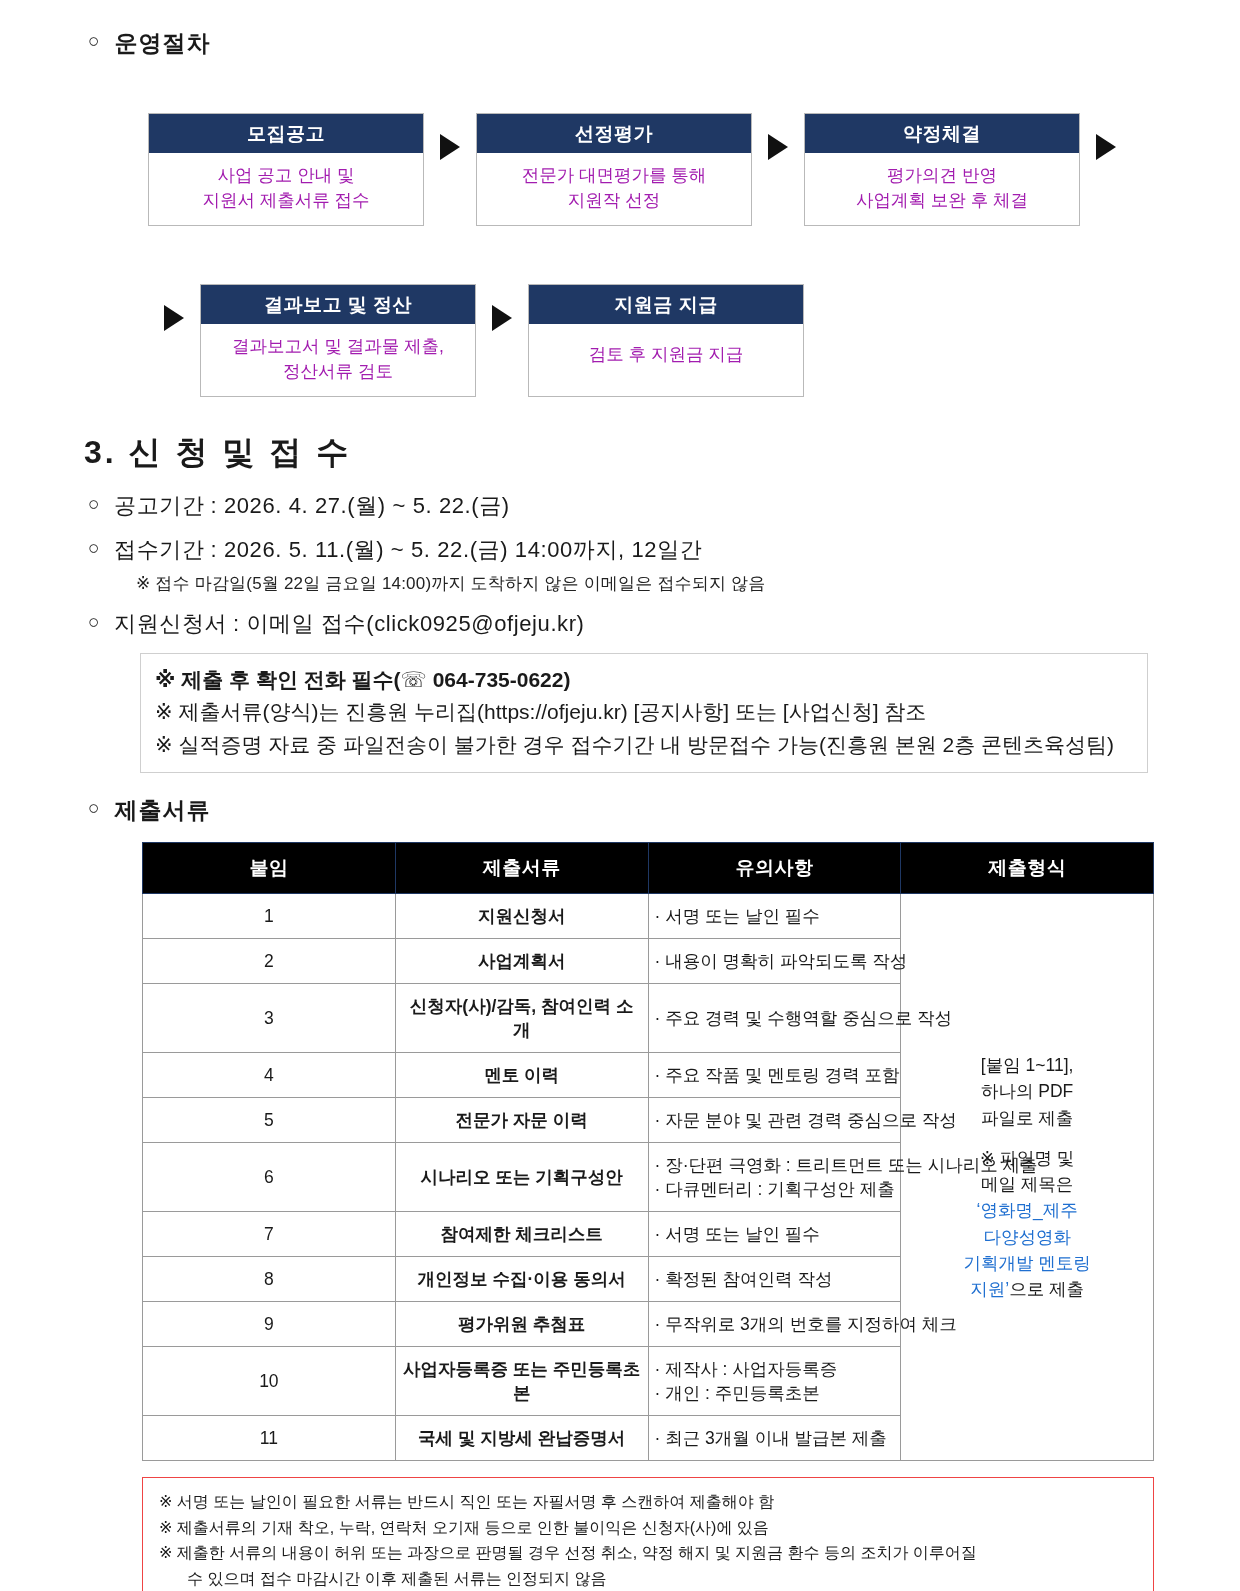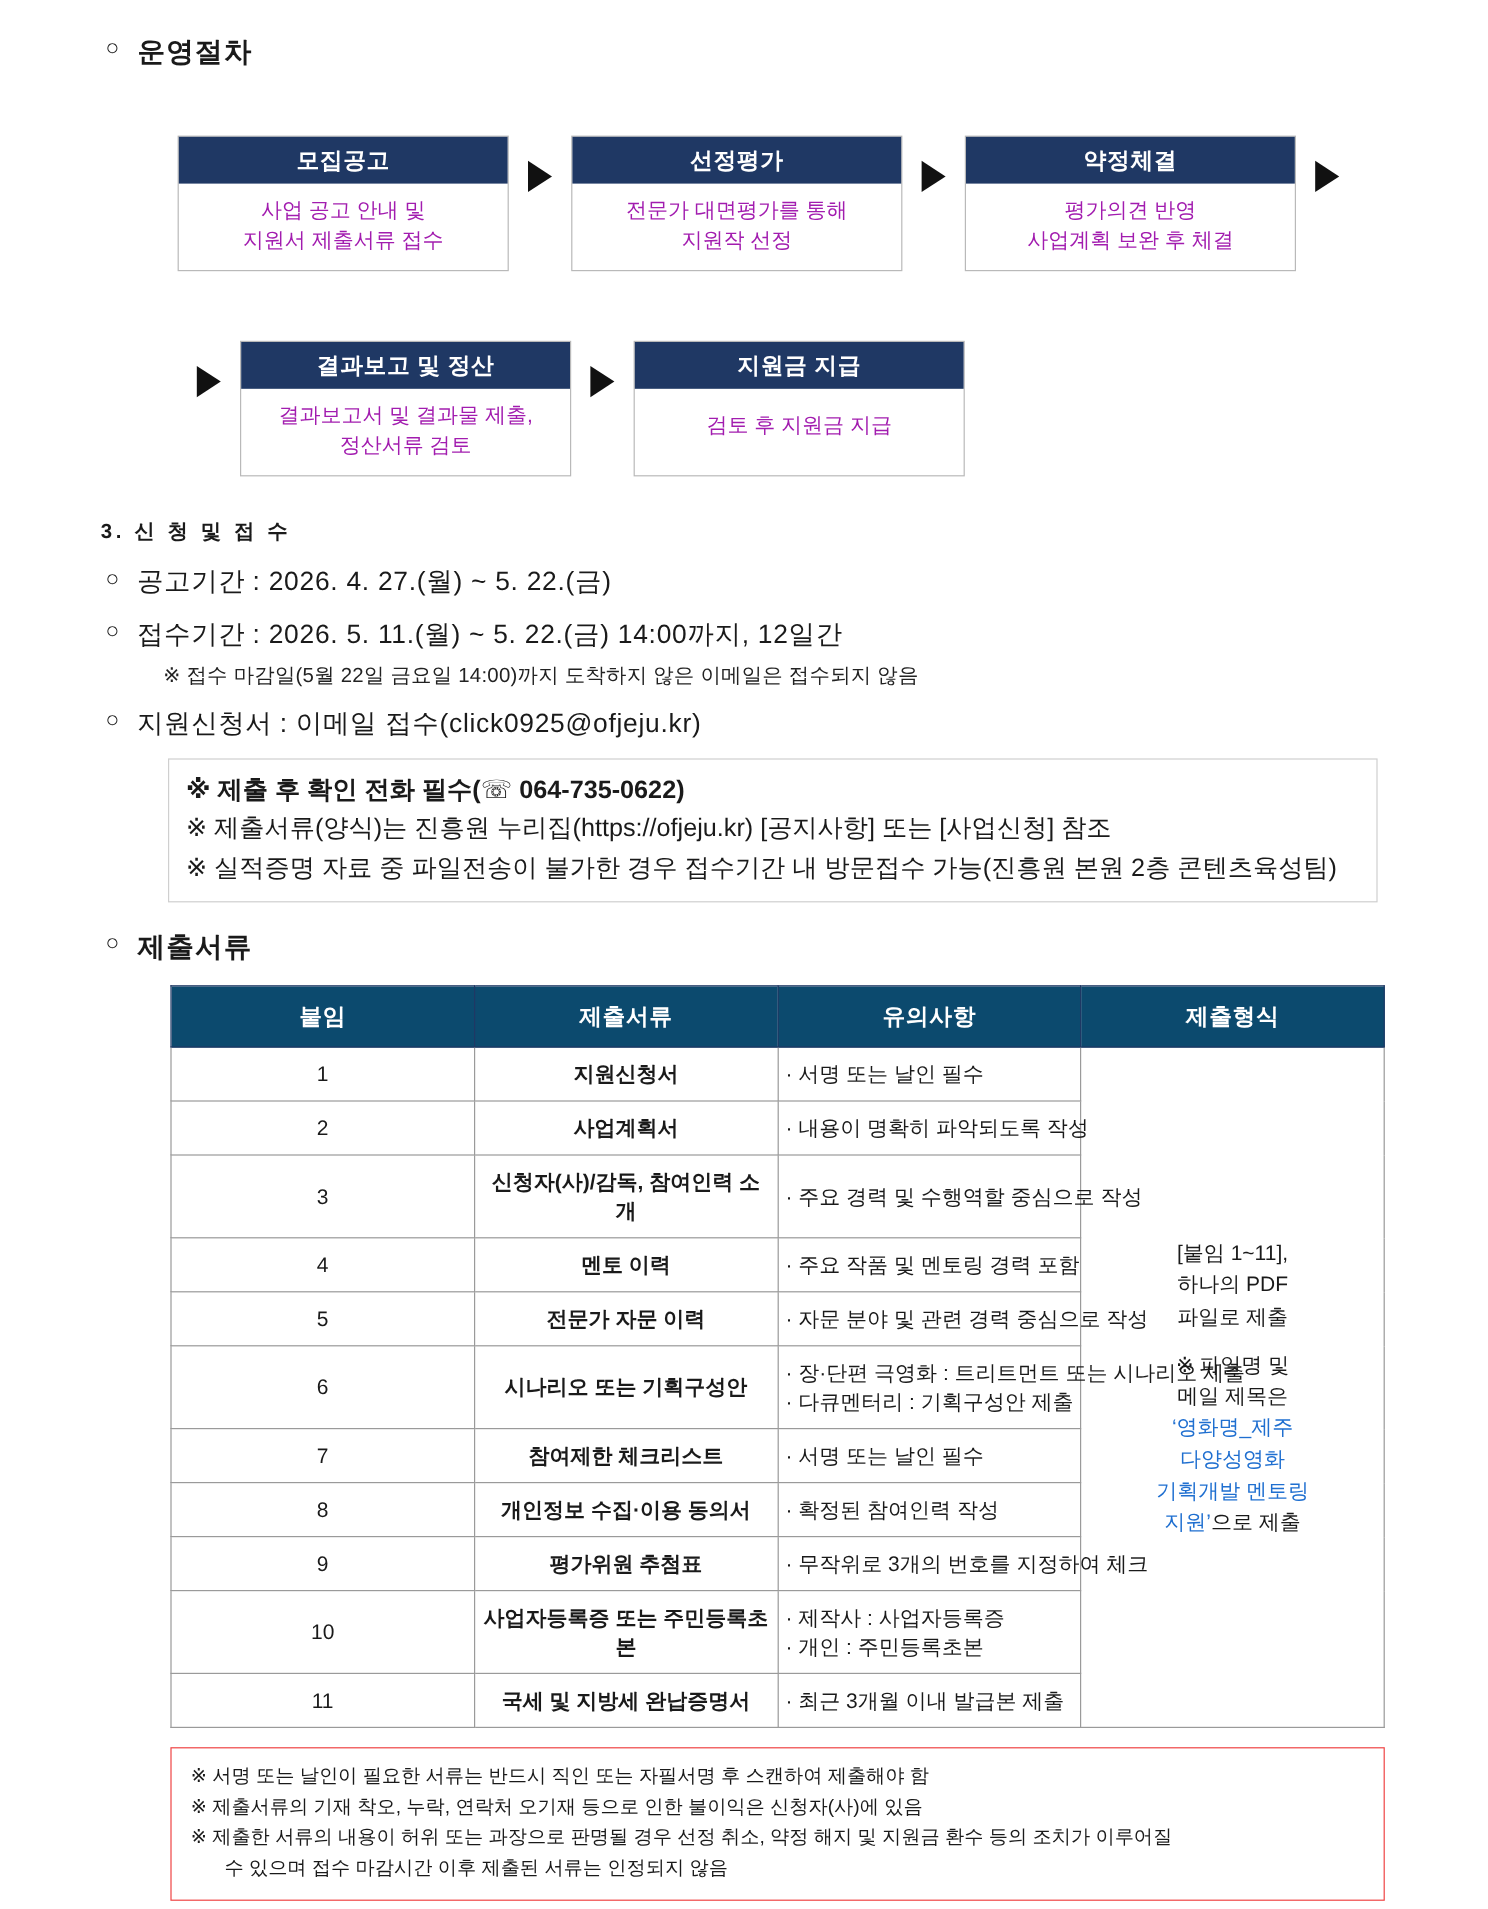--- a/index.html
+++ b/index.html
@@ -74,21 +74,21 @@
   }
   .arrow .tri {
     width: 0; height: 0;
     border-top: 13px solid transparent;
     border-bottom: 13px solid transparent;
     border-left: 20px solid #111111;
   }
 
   
   .sec-title {
-    font-size: 17px;
+    font-size: 32px;
     font-weight: 700;
     letter-spacing: 3px;
     margin: 34px 0 16px 28px;
   }
 
   
   .info-line {
     display: flex;
     align-items: flex-start;
     gap: 14px;
@@ -116,21 +116,21 @@
   .note-box .strong { font-weight: 700; }
 
   
   .tbl-wrap { margin: 16px 0 0 86px; }
   table.docs {
     border-collapse: collapse;
     width: 1012px;
     table-layout: fixed;
   }
   table.docs th {
-    background: #0c4a6e;
+    background: #000000;
     color: #fff;
     font-size: 19px;
     font-weight: 700;
     padding: 12px 4px;
     border: 1px solid #1f3864;
     letter-spacing: 0.5px;
   }
   table.docs td {
     border: 1px solid #9a9a9a;
     font-size: 17.5px;

